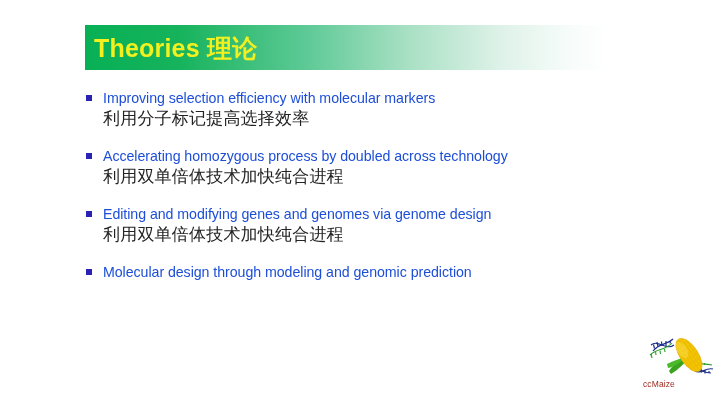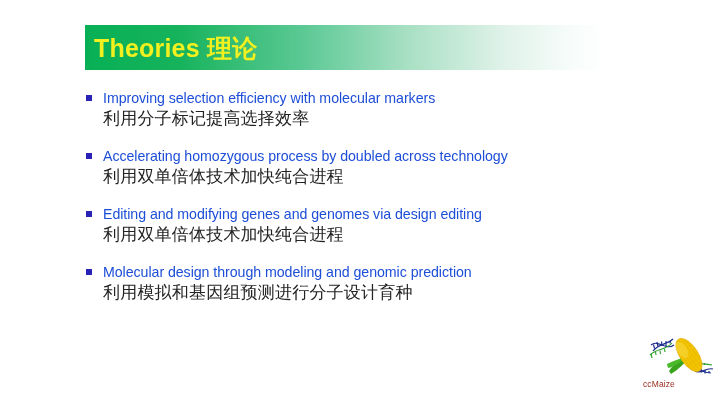--- a/index.html
+++ b/index.html
@@ -133,28 +133,27 @@
 
     <div class="bullet-item">
       <span class="bullet-marker"></span>
       <div class="line-en">Accelerating homozygous process by doubled across technology</div>
       <div class="line-zh">利用双单倍体技术加快纯合进程</div>
     </div>
 
 
     <div class="bullet-item">
       <span class="bullet-marker"></span>
-      <div class="line-en">Editing and modifying genes and genomes via design editing</div>
+      <div class="line-en">Editing and modifying genes and genomes via genome design</div>
       <div class="line-zh">利用双单倍体技术加快纯合进程</div>
     </div>
 
     <div class="bullet-item">
       <span class="bullet-marker"></span>
       <div class="line-en">Molecular design through modeling and genomic prediction</div>
-      <div class="line-zh">利用模拟和基因组预测进行分子设计育种</div>
     </div>
 
   </div>
 
   <div class="logo">
     <svg class="logo-mark" viewBox="0 0 74 50">
 
       <g stroke="#1f2f8c" stroke-width="1.2" fill="none">
         <path d="M10 20 C16 12, 24 14, 30 8"></path>
         <path d="M8 14 C15 8, 23 20, 31 14"></path>

